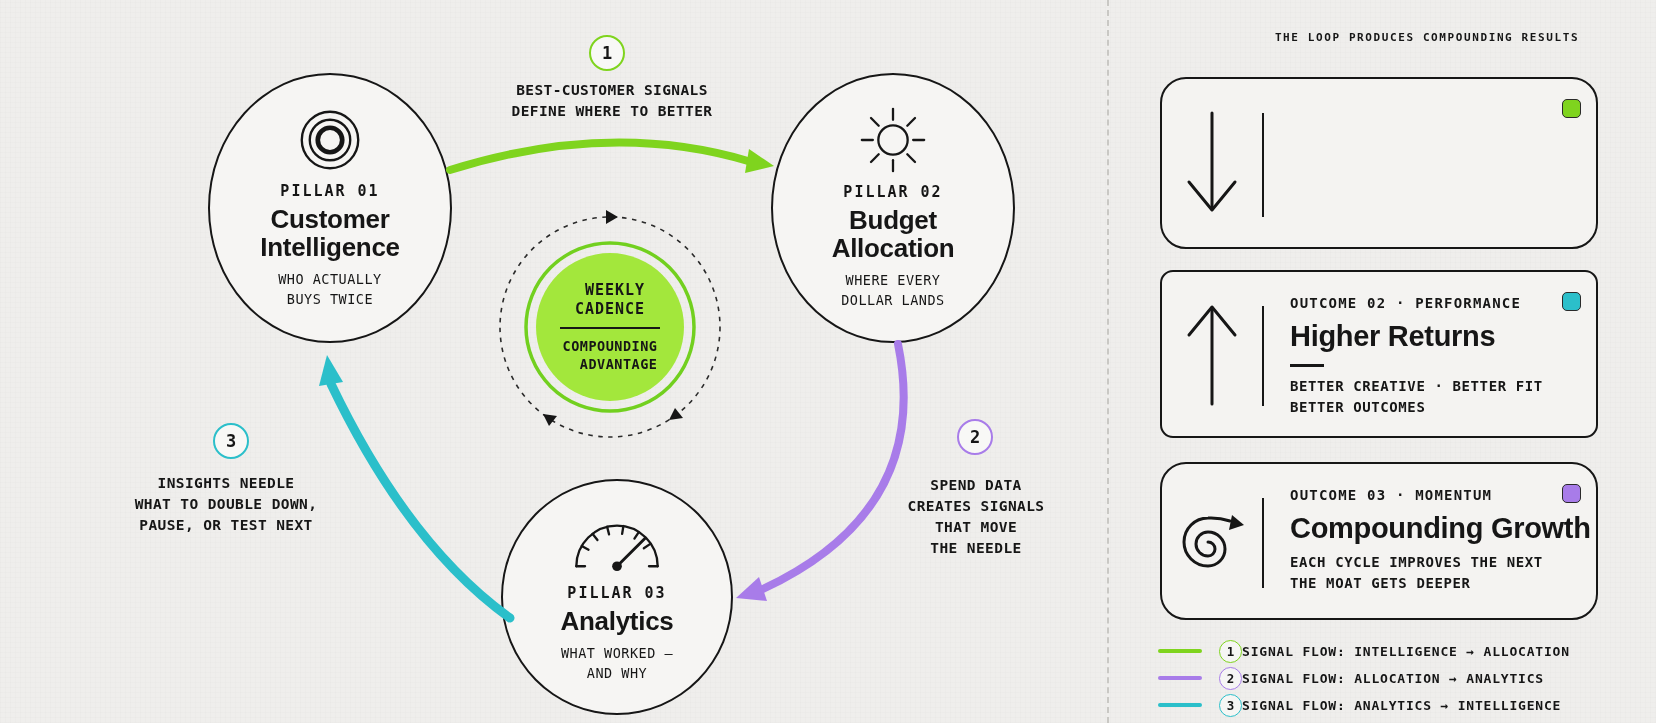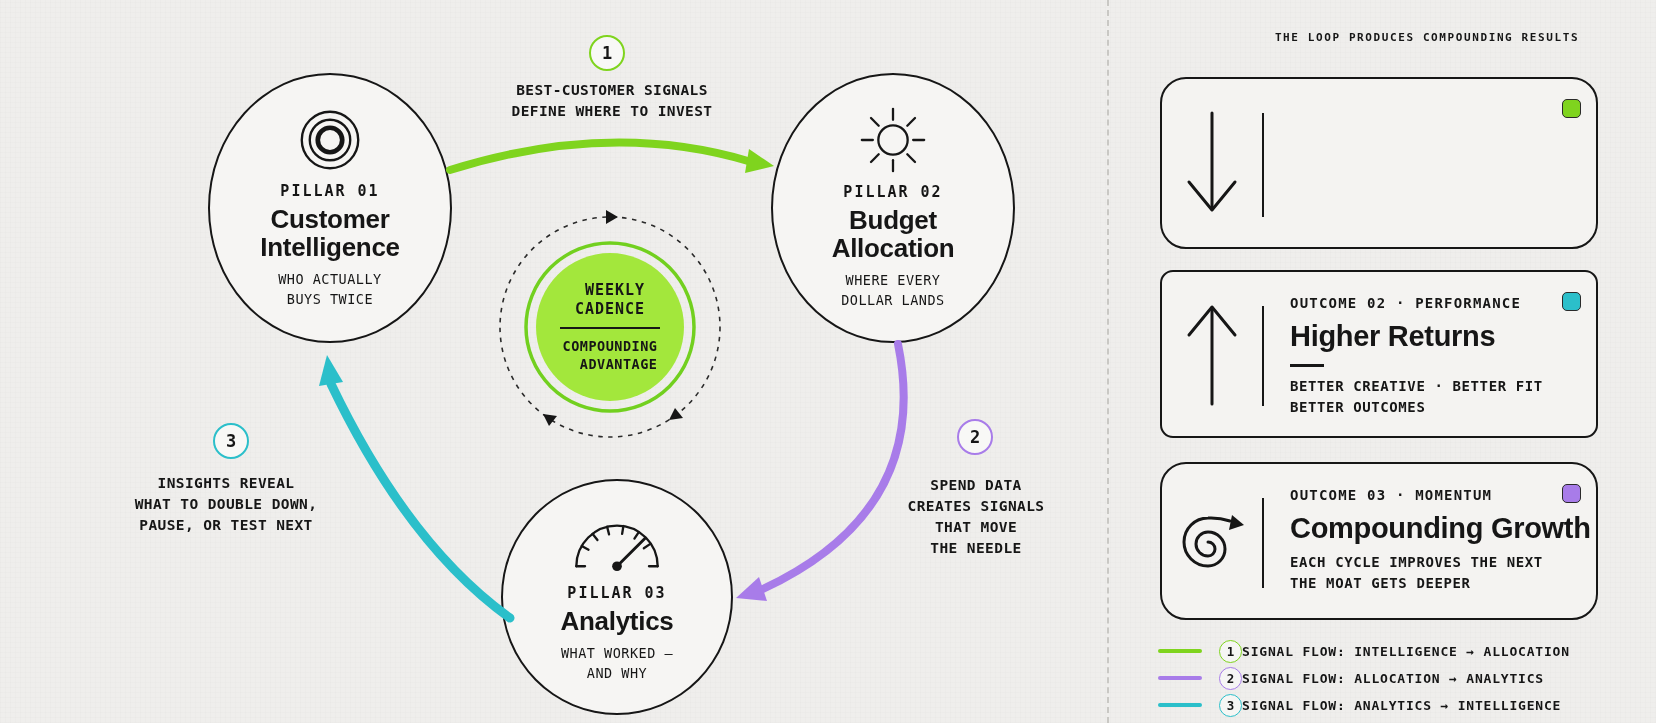--- a/index.html
+++ b/index.html
@@ -182,30 +182,30 @@
   <div class="hub-disc" style="background: rgb(163, 231, 60);">
     <div class="hub-top">WEEKLY
 CADENCE</div>
     <div class="hub-divider"></div>
     <div class="hub-bottom">COMPOUNDING
 ADVANTAGE</div>
   </div>
 
   <div class="flow-badge" id="flow-badge-1" style="border-color: rgb(127, 212, 30);">1</div>
   <div class="flow-caption" id="flow-caption-1">BEST-CUSTOMER SIGNALS
-DEFINE WHERE TO INVEST</div>
+DEFINE WHERE TO BETTER</div>
 
   <div class="flow-badge" id="flow-badge-2" style="border-color: rgb(168, 124, 233);">2</div>
   <div class="flow-caption" id="flow-caption-2">SPEND DATA
 CREATES SIGNALS
 THAT MOVE
 THE NEEDLE</div>
 
   <div class="flow-badge" id="flow-badge-3" style="border-color: rgb(43, 191, 202);">3</div>
-  <div class="flow-caption" id="flow-caption-3">INSIGHTS REVEAL
+  <div class="flow-caption" id="flow-caption-3">INSIGHTS NEEDLE
 WHAT TO DOUBLE DOWN,
 PAUSE, OR TEST NEXT</div>
 
   <div class="panel-divider"></div>
 
   <div class="panel-header">THE LOOP PRODUCES COMPOUNDING RESULTS</div>
 
   <div class="card" id="card1">
     <div class="card-icon">
       <svg width="64" height="106" viewBox="0 0 64 106" fill="none" stroke="#161616" stroke-width="3" stroke-linecap="round" stroke-linejoin="round">

